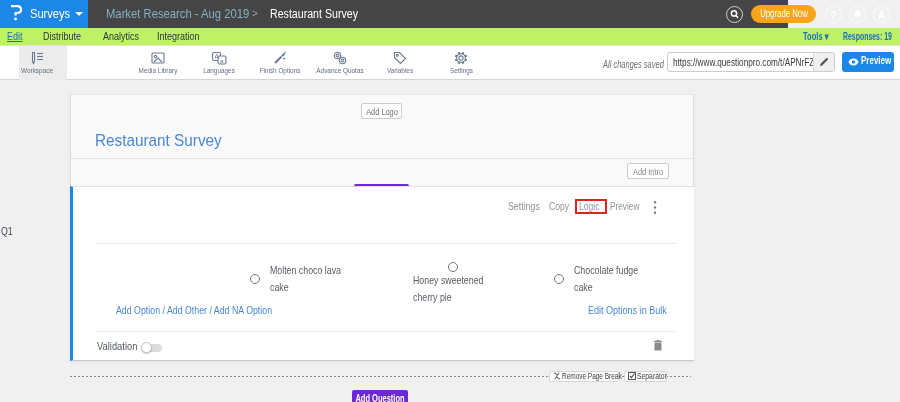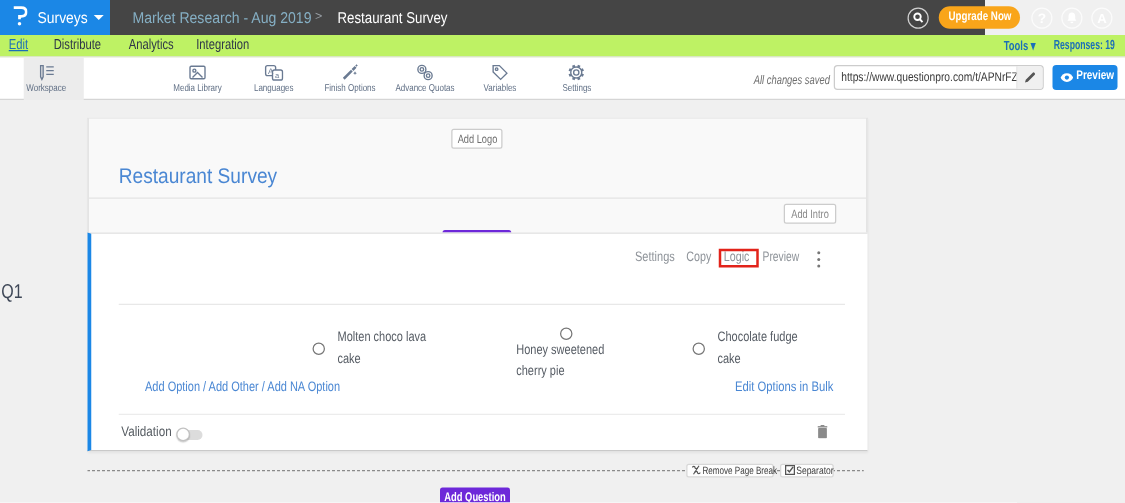--- a/index.html
+++ b/index.html
@@ -11,40 +11,40 @@
   
   #topbar { position:absolute; left:0; top:0; width:788px; height:28px; background:#454545; }
   #brand { position:absolute; left:0; top:0; width:88px; height:28px; background:#1b87e6; color:#fff; }
   
   #brand .nm { position:absolute; left:30px; top:7px; font-size:12.5px; }
   #brand .car { position:absolute; left:75px; top:12px; width:0; height:0; border-left:4px solid transparent; border-right:4px solid transparent; border-top:4.5px solid #fff; }
   #crumb1 { position:absolute; left:106px; top:7px; font-size:12.5px; color:#85afc4; }
   #crumbsep { position:absolute; left:252px; top:8px; font-size:10px; color:#9aa0a6; }
   #crumb2 { position:absolute; left:270px; top:7px; font-size:12.5px; color:#fff; }
   .cir { position:absolute; top:5.5px; width:17px; height:17px; border:1px solid rgba(255,255,255,0.75); border-radius:50%; color:#fff; text-align:center; }
-  #upg { position:absolute; left:751px; top:5px; width:65px; height:18px; background:#f9a51a; border-radius:9px; color:#fff; font-size:10px; font-weight:bold; text-align:center; line-height:18px; }
+  #upg { position:absolute; left:751px; top:5px; width:65px; height:18px; background:#f9a51a; border-radius:9px; color:#fff; font-size:10px; font-weight:normal; text-align:center; line-height:18px; }
 
   
   #navrow { position:absolute; left:0; top:28px; width:900px; height:18px; background:#bef264; border-bottom:1px solid #e2e2e2; font-size:11.5px; color:#2d3548; }
   #navrow > span { position:absolute; top:2px; }
 
   
   #toolbar { position:absolute; left:0; top:46px; width:900px; height:34px; background:#fff; border-bottom:1px solid #d5d5d5; }
   #wsbg { position:absolute; left:19px; top:0; width:48px; height:34px; background:#ececec; }
   .titem { position:absolute; top:0; height:34px; text-align:center; color:#5f6e84; }
   .titem .lbl { position:absolute; left:-20px; right:-20px; top:19.5px; font-size:8px; white-space:nowrap; transform:scaleX(0.8); }
   .titem svg { position:absolute; top:4px; left:50%; margin-left:-8px; }
   #saved { position:absolute; left:603px; top:13px; font-size:10px; font-style:italic; color:#6f6f6f; }
   #urlbox { position:absolute; left:667px; top:52px; width:168px; height:20px; background:#fff; border:1px solid #ccc; border-radius:3px; font-size:10px; color:#3a3a3a; }
   #urlbox .txt { position:absolute; left:5px; top:4px; }
   #urlbox .pen { position:absolute; right:0; top:0; width:21px; height:18px; background:#f0f0f0; border-left:1px solid #ddd; border-radius:0 2px 2px 0; text-align:center; }
   #prevbtn { position:absolute; left:842px; top:52px; width:52px; height:20px; background:#1b87e6; border-radius:3px; color:#fff; font-size:10px; font-weight:bold; }
 
   
-  #q1 { position:absolute; left:1px; top:225px; font-size:16px; color:#3e4757; }
+  #q1 { position:absolute; left:1px; top:225px; font-size:11px; color:#3e4757; }
   #card { position:absolute; left:70px; top:94px; width:624px; background:#f9f9f9; border:1px solid #dcdcdc; border-top:1px solid #e8e8e8; box-shadow:0 1px 2px rgba(0,0,0,0.06); }
   #cardhead { position:relative; height:64px; border-bottom:1px solid #e3e3e3; }
   #addlogo { position:absolute; left:290px; top:8px; width:41px; height:16px; background:#fff; border:1px solid #ccc; border-radius:2px; color:#6e6e6e; font-size:9.5px; text-align:center; line-height:15px; white-space:nowrap; }
   #title { position:absolute; left:24px; top:36px; font-size:17px; color:#4a87d3; }
   #btnrow { position:relative; height:27px; }
   .bluebtn { background:#6d28d9; border-radius:2px; color:#fff; font-size:10px; font-weight:bold; text-align:center; white-space:nowrap;margin-top:21px; }
   #addq1 { position:absolute; left:283px; top:4px; width:55px; height:16px; }
   #addintro { position:absolute; left:556px; top:4px; width:42px; height:16px; background:#fff; border:1px solid #ccc; border-radius:2px; color:#888; font-size:9.5px; text-align:center; line-height:15px; white-space:nowrap; }
 
   #qblock { position:relative; background:#fff; border-top:1px solid #e0e0e0; border-left:3px solid #1b87e6; margin:0 -1px -1px -1px; height:175px; border-bottom:1px solid #c9c9c9; }

